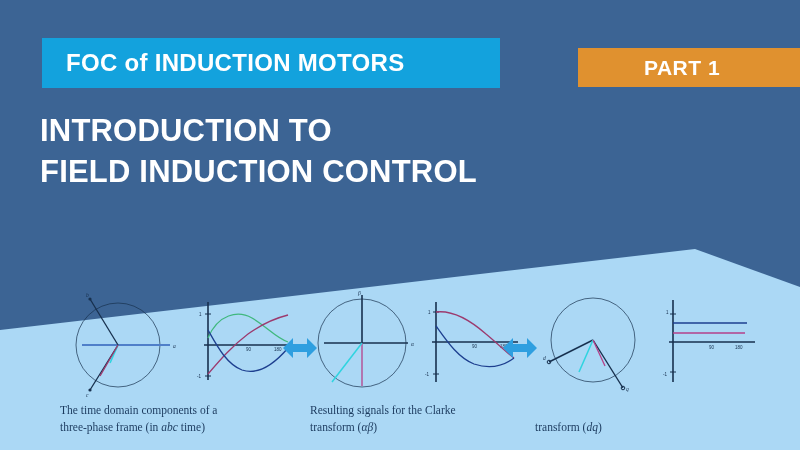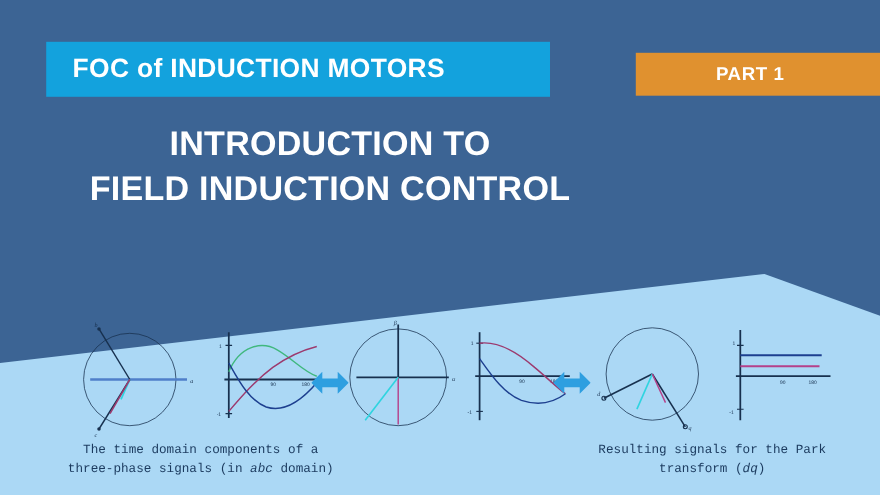--- a/index.html
+++ b/index.html
@@ -50,37 +50,36 @@
     position: absolute;
     left: 578px; top: 48px;
     width: 230px; height: 39px;
     background: #e0912f;
     display: flex;
     align-items: center;
     justify-content: center;
   }
   #part-badge .badge-label {
     color: #ffffff;
-    font-size: 17px;
+    font-size: 21px;
     font-weight: bold;
     letter-spacing: 0.5px;
     padding-right: 22px;
   }
 
   
   #main-title {
     position: absolute;
     left: 40px; top: 110px;
     width: 520px;
     color: #ffffff;
     font-size: 31px;
     font-weight: bold;
     line-height: 1.33;
     letter-spacing: 0.2px;
-    text-align: center;
   }
   #main-title .title-line { display: block; white-space: nowrap; }
 
   
   #diagram-strip {
     position: absolute;
     left: 0; top: 290px;
     width: 800px; height: 160px;
   }
   .diagram-group {
@@ -90,25 +89,25 @@
   }
   .figure-pair {
     position: absolute;
     top: 0; left: 0;
   }
   .caption {
     position: absolute;
     left: 0;
     top: 112px;
     width: 100%;
-    text-align: center;
+    text-align: left;
     color: #1b3a5e;
     font-size: 11.5px;
     line-height: 1.45;
-    font-family: Liberation Mono, monospace;
+    font-family: Liberation Serif, serif;
   }
   .caption .it { font-style: italic; }
 
   #group-abc   { left: 60px;  width: 245px; }
   #group-clarke{ left: 310px; width: 210px; }
   #group-park  { left: 535px; width: 225px; }
 
   .arrow-icon {
     position: absolute;
     top: 45px;
@@ -175,21 +174,21 @@
 
           <path d="M148,48 C158,24 178,20 192,28 C206,36 216,48 228,52" fill="none" stroke="#40b87e" stroke-width="1.3"></path>
 
           <path d="M148,84 C160,70 172,56 188,44 C202,34 216,28 228,25" fill="none" stroke="#9c3a6e" stroke-width="1.3"></path>
 
           <path d="M148,40 C156,54 166,74 182,80 C200,86 216,72 228,58" fill="none" stroke="#1d3f8f" stroke-width="1.3"></path>
         </g>
       </svg>
       <div class="caption">
         <span>The time domain components of a</span><br>
-        <span>three-phase signals (in </span><span class="it">abc</span><span> domain)</span>
+        <span>three-phase frame (in </span><span class="it">abc</span><span> time)</span>
       </div>
     </div>
 
     <svg class="arrow-icon" id="arrow-1" width="34" height="26" viewBox="0 0 34 26">
       <path d="M0,13 L10,3 L10,9 L24,9 L24,3 L34,13 L24,23 L24,17 L10,17 L10,23 Z" fill="#2e9fe0"></path>
     </svg>
 
     <div class="diagram-group" id="group-clarke">
       <svg class="figure-pair" width="210" height="110" viewBox="0 0 210 110">
         <g>
@@ -211,20 +210,24 @@
           <text x="118" y="24" font-size="4.5" fill="#17304e">1</text>
           <text x="115" y="86" font-size="4.5" fill="#17304e">-1</text>
           <text x="162" y="58" font-size="4.5" fill="#17304e">90</text>
           <text x="190" y="58" font-size="4.5" fill="#17304e">180</text>
 
           <path d="M126,22 C142,20 160,30 176,44 C188,54 196,62 204,68" fill="none" stroke="#9c3a6e" stroke-width="1.3"></path>
 
           <path d="M126,36 C136,50 148,68 164,74 C182,80 196,74 204,68" fill="none" stroke="#1d3f8f" stroke-width="1.3"></path>
         </g>
       </svg>
+      <div class="caption">
+        <span>Resulting signals for the Clarke</span><br>
+        <span>transform (</span><span class="it">αβ</span><span>)</span>
+      </div>
     </div>
 
     <svg class="arrow-icon" id="arrow-2" width="34" height="26" viewBox="0 0 34 26">
       <path d="M0,13 L10,3 L10,9 L24,9 L24,3 L34,13 L24,23 L24,17 L10,17 L10,23 Z" fill="#2e9fe0"></path>
     </svg>
 
     <div class="diagram-group" id="group-park">
       <svg class="figure-pair" width="225" height="110" viewBox="0 0 225 110">
         <g>
           <circle cx="58" cy="50" r="42" fill="none" stroke="#17304e" stroke-width="0.7"></circle>
@@ -249,19 +252,19 @@
           <text x="128" y="86" font-size="4.5" fill="#17304e">-1</text>
           <text x="174" y="59" font-size="4.5" fill="#17304e">90</text>
           <text x="200" y="59" font-size="4.5" fill="#17304e">180</text>
 
           <line x1="138" y1="33" x2="212" y2="33" stroke="#1d3f8f" stroke-width="1.7"></line>
 
           <line x1="138" y1="43" x2="210" y2="43" stroke="#b5418a" stroke-width="1.7"></line>
         </g>
       </svg>
       <div class="caption">
-        <span>Resulting signals for the Park</span><br>
+        <br>
         <span>transform (</span><span class="it">dq</span><span>)</span>
       </div>
     </div>
 
   </div>
 </div>
 
 </body></html>

